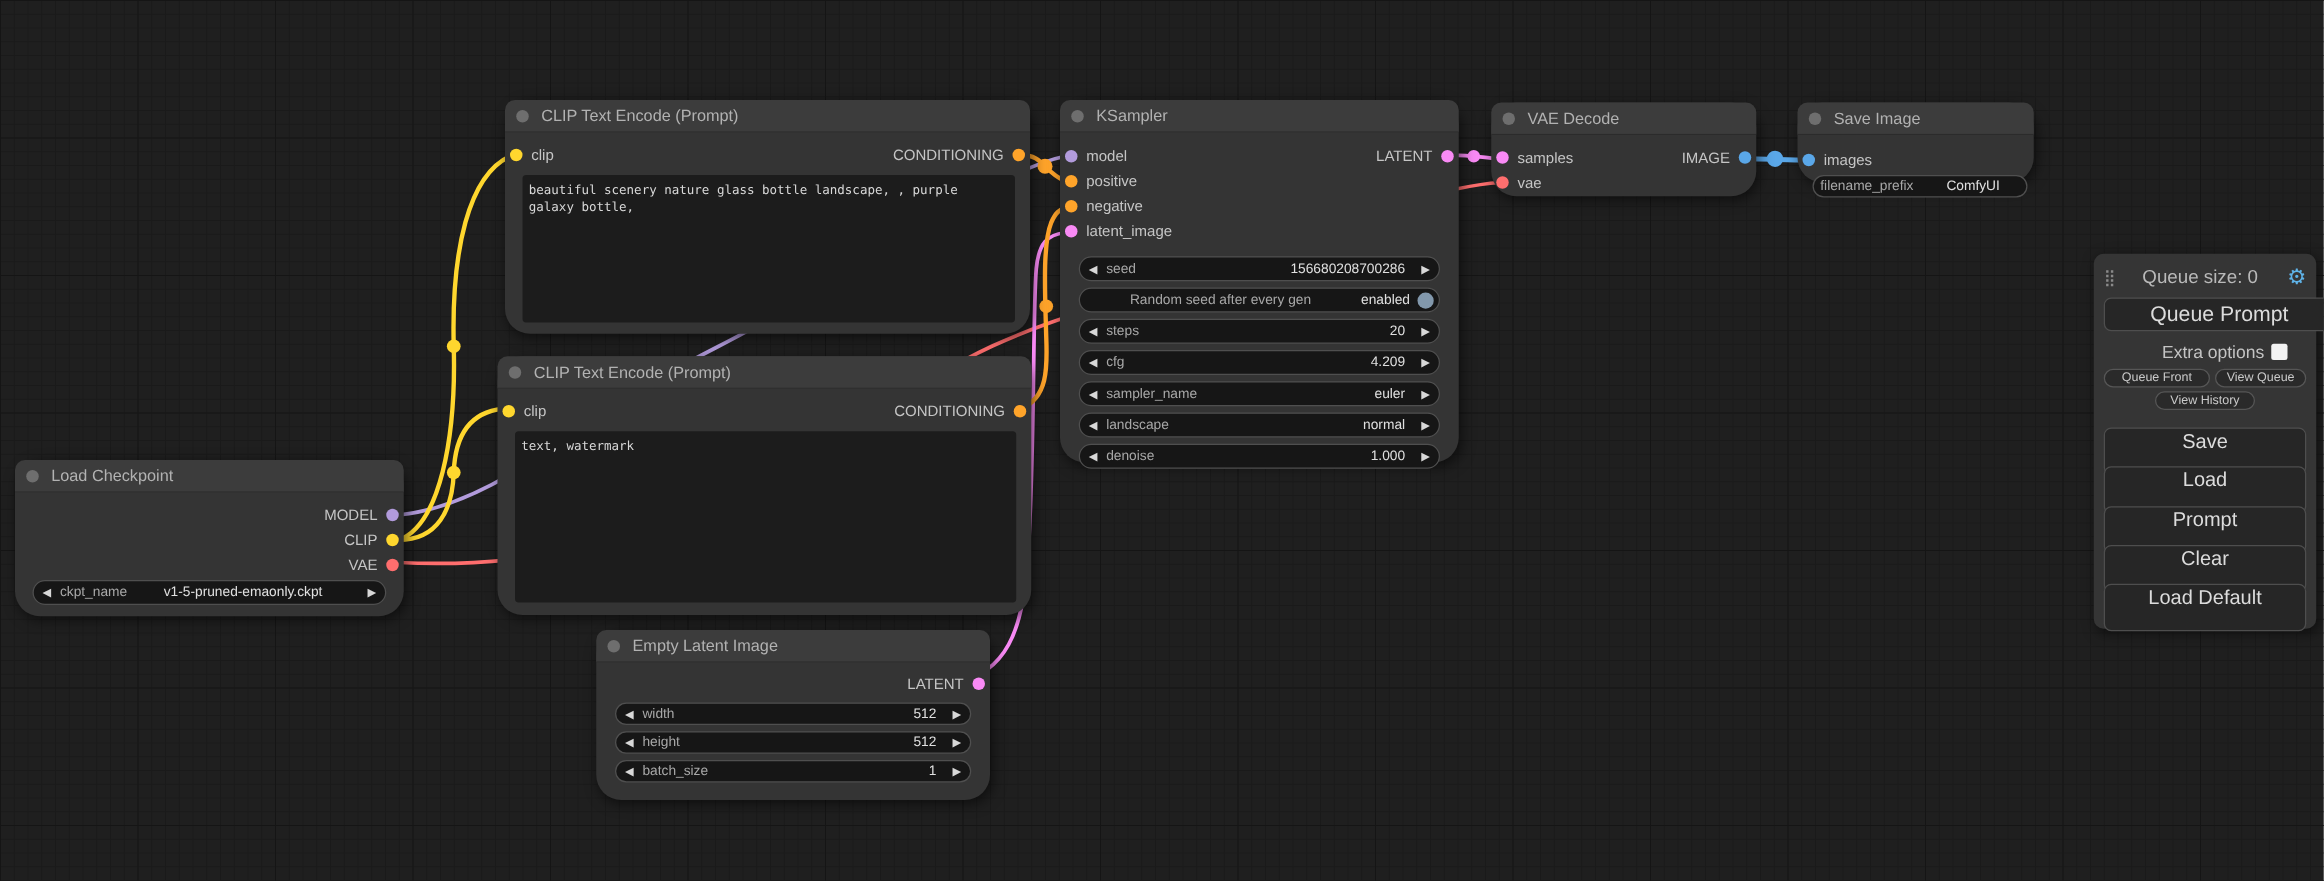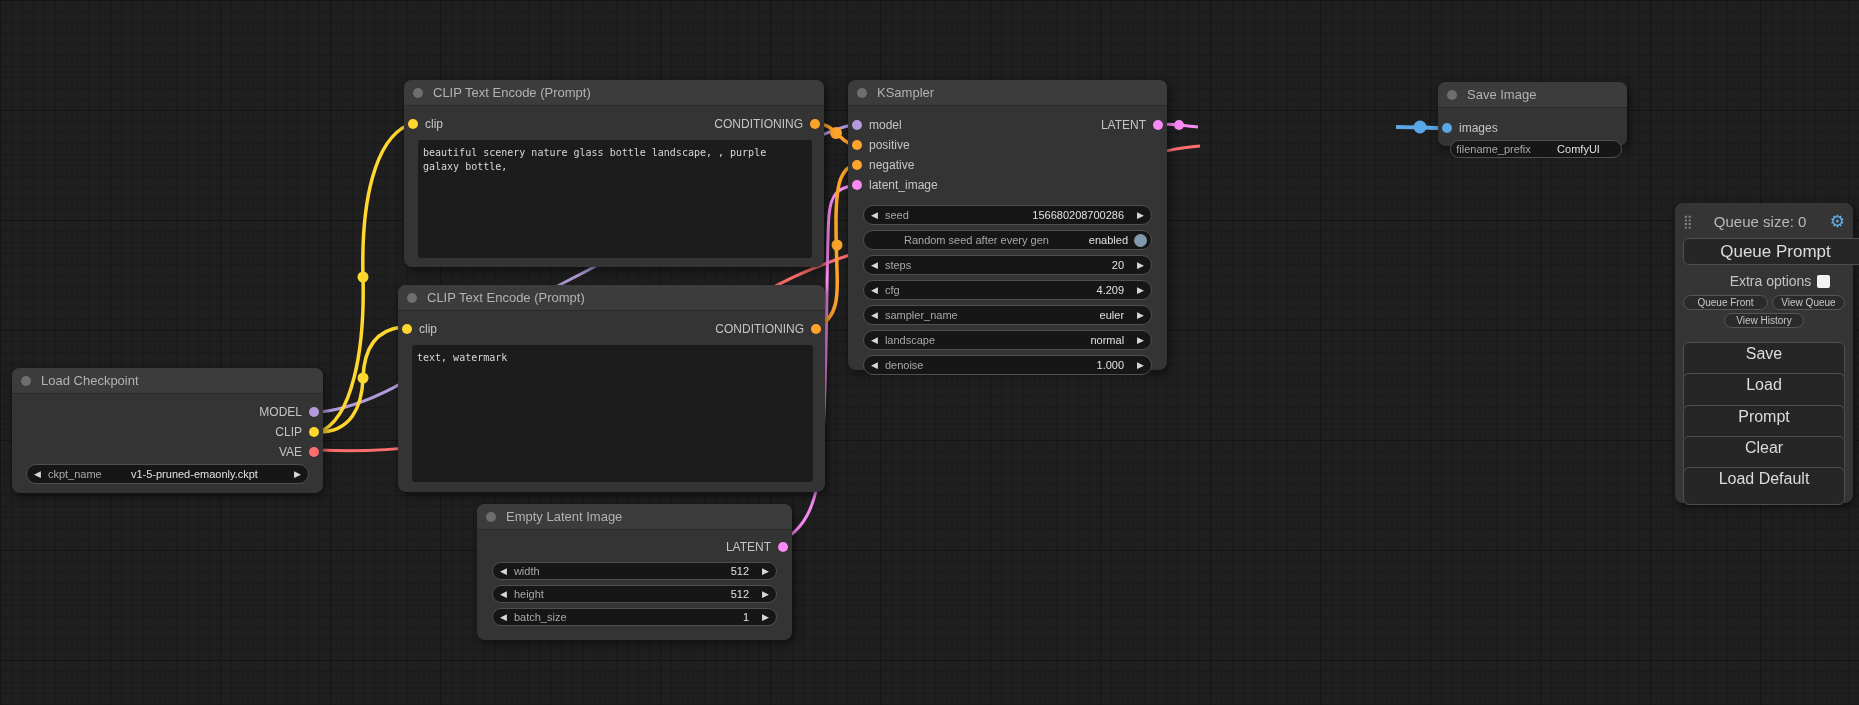--- a/index.html
+++ b/index.html
@@ -14,21 +14,21 @@
       linear-gradient(90deg,#151515 1px, transparent 1px),
       linear-gradient(#1a1a1a 1px, transparent 1px),
       linear-gradient(90deg,#1a1a1a 1px, transparent 1px);
     background-size:110px 110px, 110px 110px, 11px 11px, 11px 11px;
   }
 
   #wires { position:absolute; left:0; top:0; width:1859px; height:705px; z-index:1; }
 
   .node {
     position:absolute; z-index:2;
-    background:#343434; border-radius:8px;
+    background:#343434; border-radius:20px;
     box-shadow:2px 3px 10px rgba(0,0,0,.55);
     color:#c2c2c2; font-size:12px;
   }
   .node-header {
     height:26px; background:#3c3c3c; border-radius:8px 8px 0 0;
     border-bottom:1px solid #2b2b2b;
     display:flex; align-items:center; padding-left:9px;
   }
   .collapse-dot { width:10px; height:10px; border-radius:50%; background:#6e6e6e; flex:0 0 auto; }
   .node-title { margin-left:10px; font-size:13px; color:#b2b2b2; white-space:nowrap; }
@@ -278,20 +278,42 @@
       <span class="arrow">▶</span>
     </div>
     <div class="widget" style="margin:5px 15px 0 15px;">
       <span class="arrow">◀</span>
       <span class="w-label">denoise</span>
       <span class="w-value">1.000</span>
       <span class="arrow">▶</span>
     </div>
   </div>
 
+  <div class="node" style="left:1193px; top:82px; width:212px; height:75px;">
+    <div class="node-header">
+      <span class="collapse-dot"></span>
+      <span class="node-title">VAE Decode</span>
+    </div>
+    <div class="slot-row" style="margin-top:8px;">
+      <div class="slot-in">
+        <span class="dot" style="background: rgb(249, 138, 245);"></span>
+        <span class="slot-label">samples</span>
+      </div>
+      <div class="slot-out">
+        <span class="slot-label">IMAGE</span>
+        <span class="dot" style="background: rgb(90, 167, 232);"></span>
+      </div>
+    </div>
+    <div class="slot-row">
+      <div class="slot-in">
+        <span class="dot" style="background: rgb(255, 110, 110);"></span>
+        <span class="slot-label">vae</span>
+      </div>
+    </div>
+  </div>
 
   <div class="node" style="left:1438px; top:82px; width:189px; height:64px;">
     <div class="node-header">
       <span class="collapse-dot"></span>
       <span class="node-title">Save Image</span>
     </div>
     <div class="slot-row" style="margin-top:10px;">
       <div class="slot-in">
         <span class="dot" style="background: rgb(90, 167, 232);"></span>
         <span class="slot-label">images</span>

